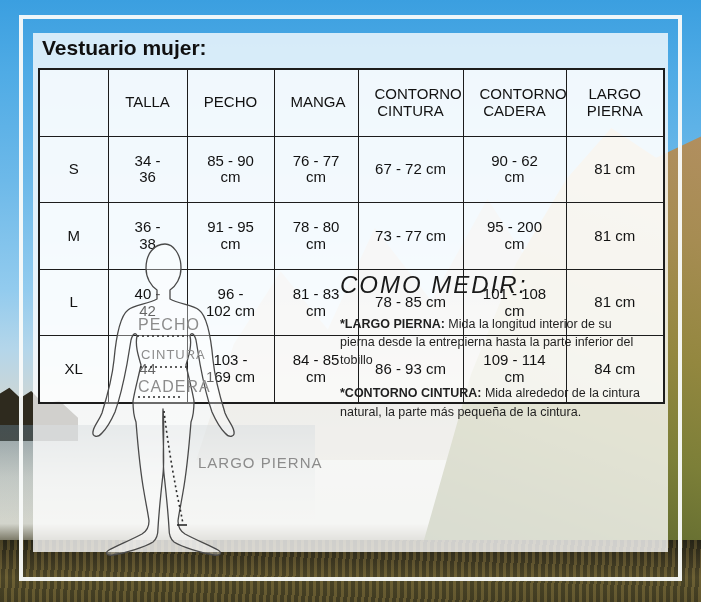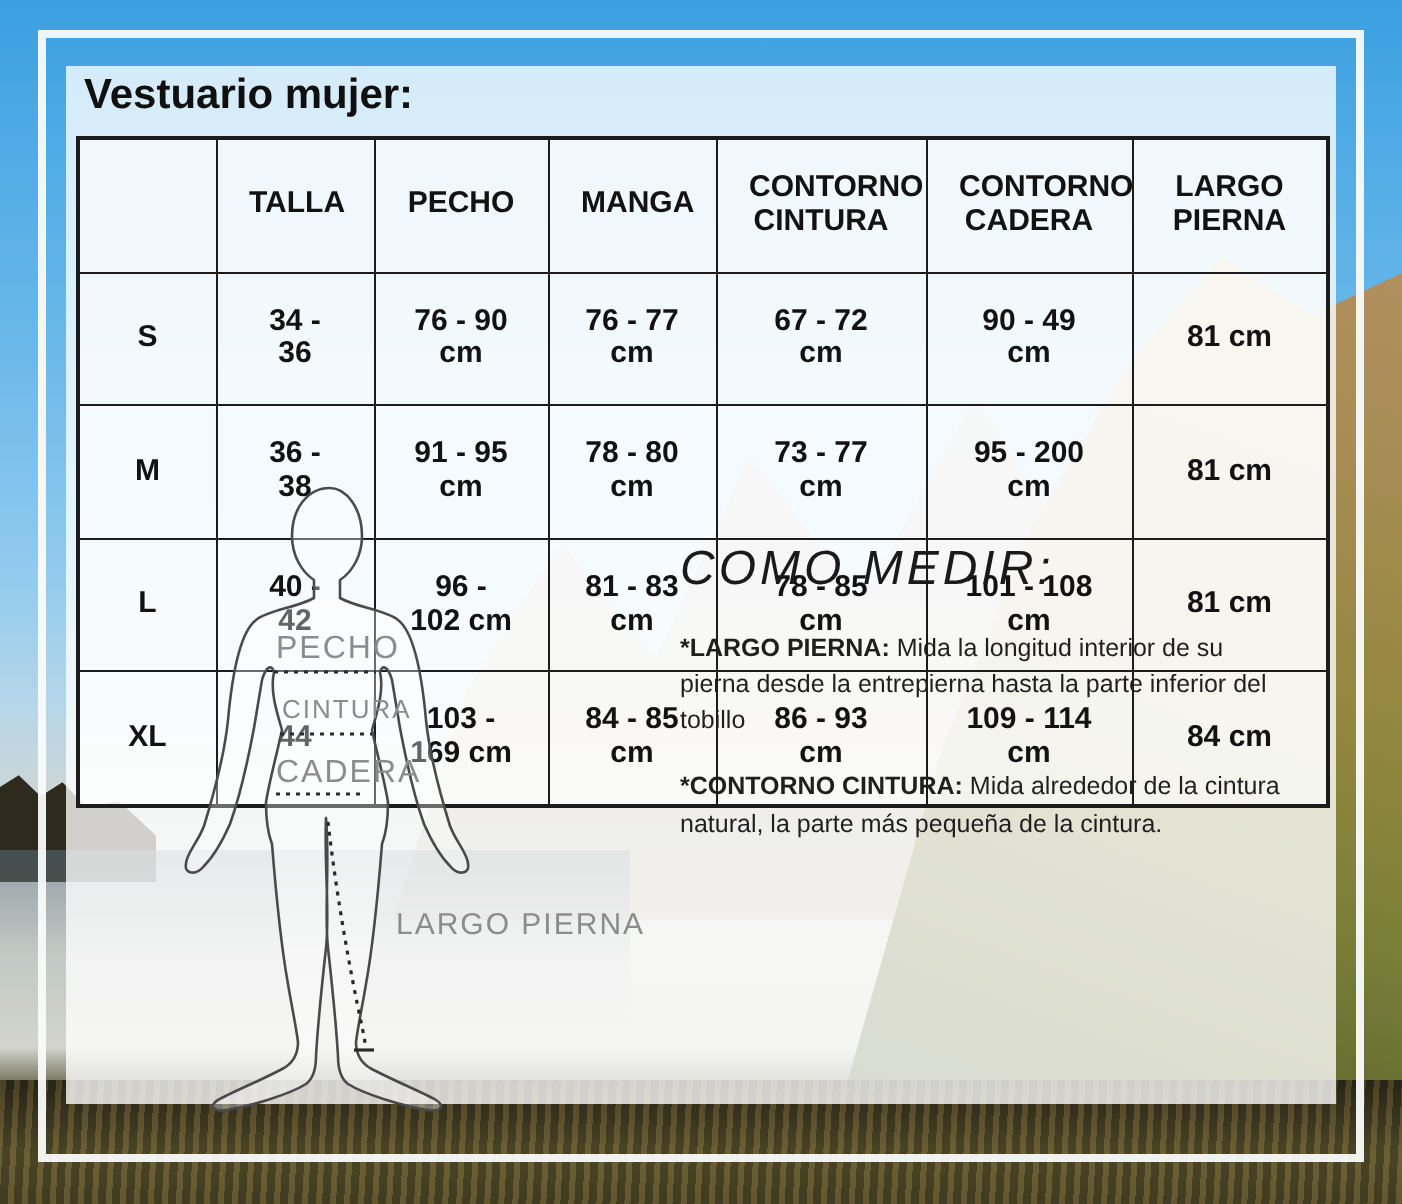--- a/index.html
+++ b/index.html
@@ -33,21 +33,21 @@
   
   .panel{position:absolute;left:33px;top:33px;width:635px;height:519px;
     background:rgba(255,255,255,.78);z-index:2;}
 
   .title{position:absolute;left:9px;top:3px;margin:0;font-size:21px;font-weight:bold;color:#101010;}
 
   
   table.sizes{position:absolute;left:5px;top:35px;width:625px;border-collapse:collapse;
     background:rgba(255,255,255,.62);table-layout:fixed;}
   table.sizes th,table.sizes td{border:1.5px solid #1c1c1c;text-align:center;vertical-align:middle;
-    color:#121212;font-size:15px;font-weight:700;padding:16px;line-height:1.12;}
+    color:#121212;font-size:15px;font-weight:400;padding:16px;line-height:1.12;}
   table.sizes{border:2px solid #1c1c1c;}
   table.sizes thead tr{height:38px;}
   table.sizes tbody tr{height:24px;}
 
   
   .figure-area{position:absolute;left:45px;top:208px;width:205px;height:316px;}
   .figure-area svg{position:absolute;left:0;top:0;}
   .fig-label{position:absolute;color:#8c8c8c;letter-spacing:1px;white-space:nowrap;}
   .lbl-pecho{left:60px;top:75px;font-size:16px;}
   .lbl-cintura{left:63px;top:106px;font-size:13px;text-align:right;}
@@ -98,24 +98,24 @@
           <th>MANGA</th>
           <th>CONTORNO CINTURA</th>
           <th>CONTORNO CADERA</th>
           <th>LARGO PIERNA</th>
         </tr>
       </thead>
       <tbody>
         <tr>
           <td>S</td>
           <td>34 - 36</td>
-          <td>76 - 90 cm</td>
+          <td>85 - 90 cm</td>
           <td>76 - 77 cm</td>
           <td>67 - 72 cm</td>
-          <td>90 - 49 cm</td>
+          <td>90 - 62 cm</td>
           <td>81 cm</td>
         </tr>
         <tr>
           <td>M</td>
           <td>36 - 38</td>
           <td>91 - 95 cm</td>
           <td>78 - 80 cm</td>
           <td>73 - 77 cm</td>
           <td>95 - 200 cm</td>
           <td>81 cm</td>

